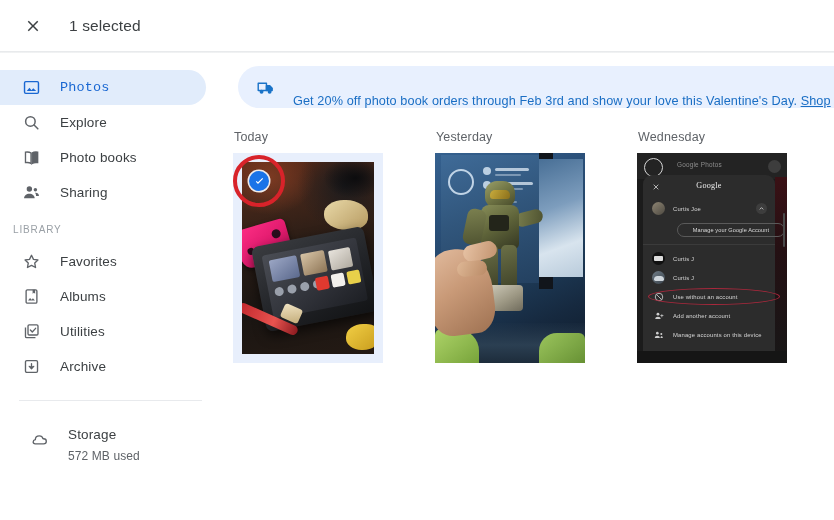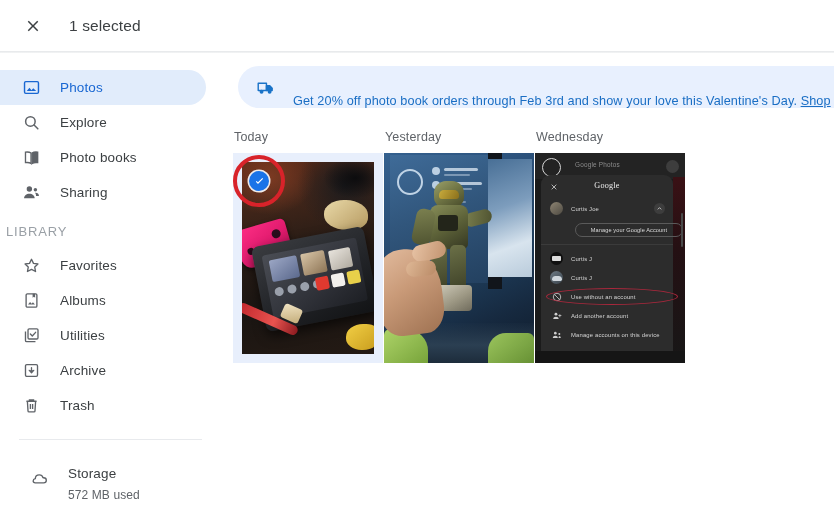--- a/index.html
+++ b/index.html
@@ -82,29 +82,30 @@
   .nav-item .nav-ico svg { display: block; }
   .nav-item .nav-label {
     margin-left: 16px;
     font-size: 13.5px;
     color: #3c4043;
     letter-spacing: .15px;
     white-space: nowrap;
   }
   .nav-item.active {
     background: #e1ecfb;
+    font-family: Liberation Mono, monospace;
   }
   .nav-item.active .nav-ico { color: #1967d2; }
   .nav-item.active .nav-label { color: #1967d2; font-weight: normal; }
 
   .section-label {
-    font-size: 13px;
+    font-size: 10px;
     color: #9aa0a6;
     letter-spacing: .85px;
-    padding-left: 6px;
+    padding-left: 13px;
     margin-top: 14px;
     margin-bottom: 9px;
     text-transform: uppercase;
   }
 
   .nav-separator {
     height: 1px;
     background: #e8eaed;
     margin: 16px 26px 0 19px;
   }
@@ -184,21 +185,21 @@
   }
 
   
   .groups {
     position: absolute;
     left: 0; top: 72px;
     width: 606px;
     display: flex;
     padding-left: 5px;
   }
-  .group { width: 151px; flex: 0 0 auto; }
+  .group { width: 202px; flex: 0 0 auto; }
   .group-title {
     font-size: 12.5px;
     color: #5f6368;
     letter-spacing: .15px;
     margin-bottom: 9px;
     padding-left: 1px;
   }
 
   .tile-wrap {
     position: relative;
@@ -800,30 +801,20 @@
     <div class="nav-item">
       <span class="nav-ico">
         <svg width="19" height="19" viewBox="0 0 24 24" fill="none" stroke="currentColor" stroke-width="1.7">
           <rect x="4.4" y="4.6" width="15.2" height="14.8" rx="1.6"></rect>
           <path d="M12 8.4v6.2M9.2 11.8L12 14.8l2.8-3" stroke-linecap="round" stroke-linejoin="round" fill="currentColor"></path>
         </svg>
       </span>
       <span class="nav-label">Archive</span>
     </div>
 
-    <div class="nav-item">
-      <span class="nav-ico">
-        <svg width="19" height="19" viewBox="0 0 24 24" fill="none" stroke="currentColor" stroke-width="1.7">
-          <path d="M5.6 6.6h12.8M9.4 6.6V4.8h5.2v1.8"></path>
-          <path d="M6.8 6.6l.8 12.2c0 .7.6 1.2 1.3 1.2h6.2c.7 0 1.3-.5 1.3-1.2l.8-12.2"></path>
-          <path d="M10.6 10v6.4M13.4 10v6.4"></path>
-        </svg>
-      </span>
-      <span class="nav-label">Trash</span>
-    </div>
 
     <div class="nav-separator"></div>
 
     <div class="storage-row">
       <span class="nav-ico">
         <svg width="19" height="19" viewBox="0 0 24 24" fill="none" stroke="currentColor" stroke-width="1.7" stroke-linejoin="round">
           <path d="M6.6 17.6h10.6c2 0 3.4-1.5 3.4-3.3s-1.5-3.3-3.4-3.3c-.2 0-.5 0-.7.1-.6-2.2-2.5-3.7-4.8-3.7-2.7 0-4.9 2.1-5 4.8-1.6.3-2.7 1.6-2.7 3.1 0 1.8 1.3 2.3 2.6 2.3z"></path>
         </svg>
       </span>
       <span class="storage-text">

